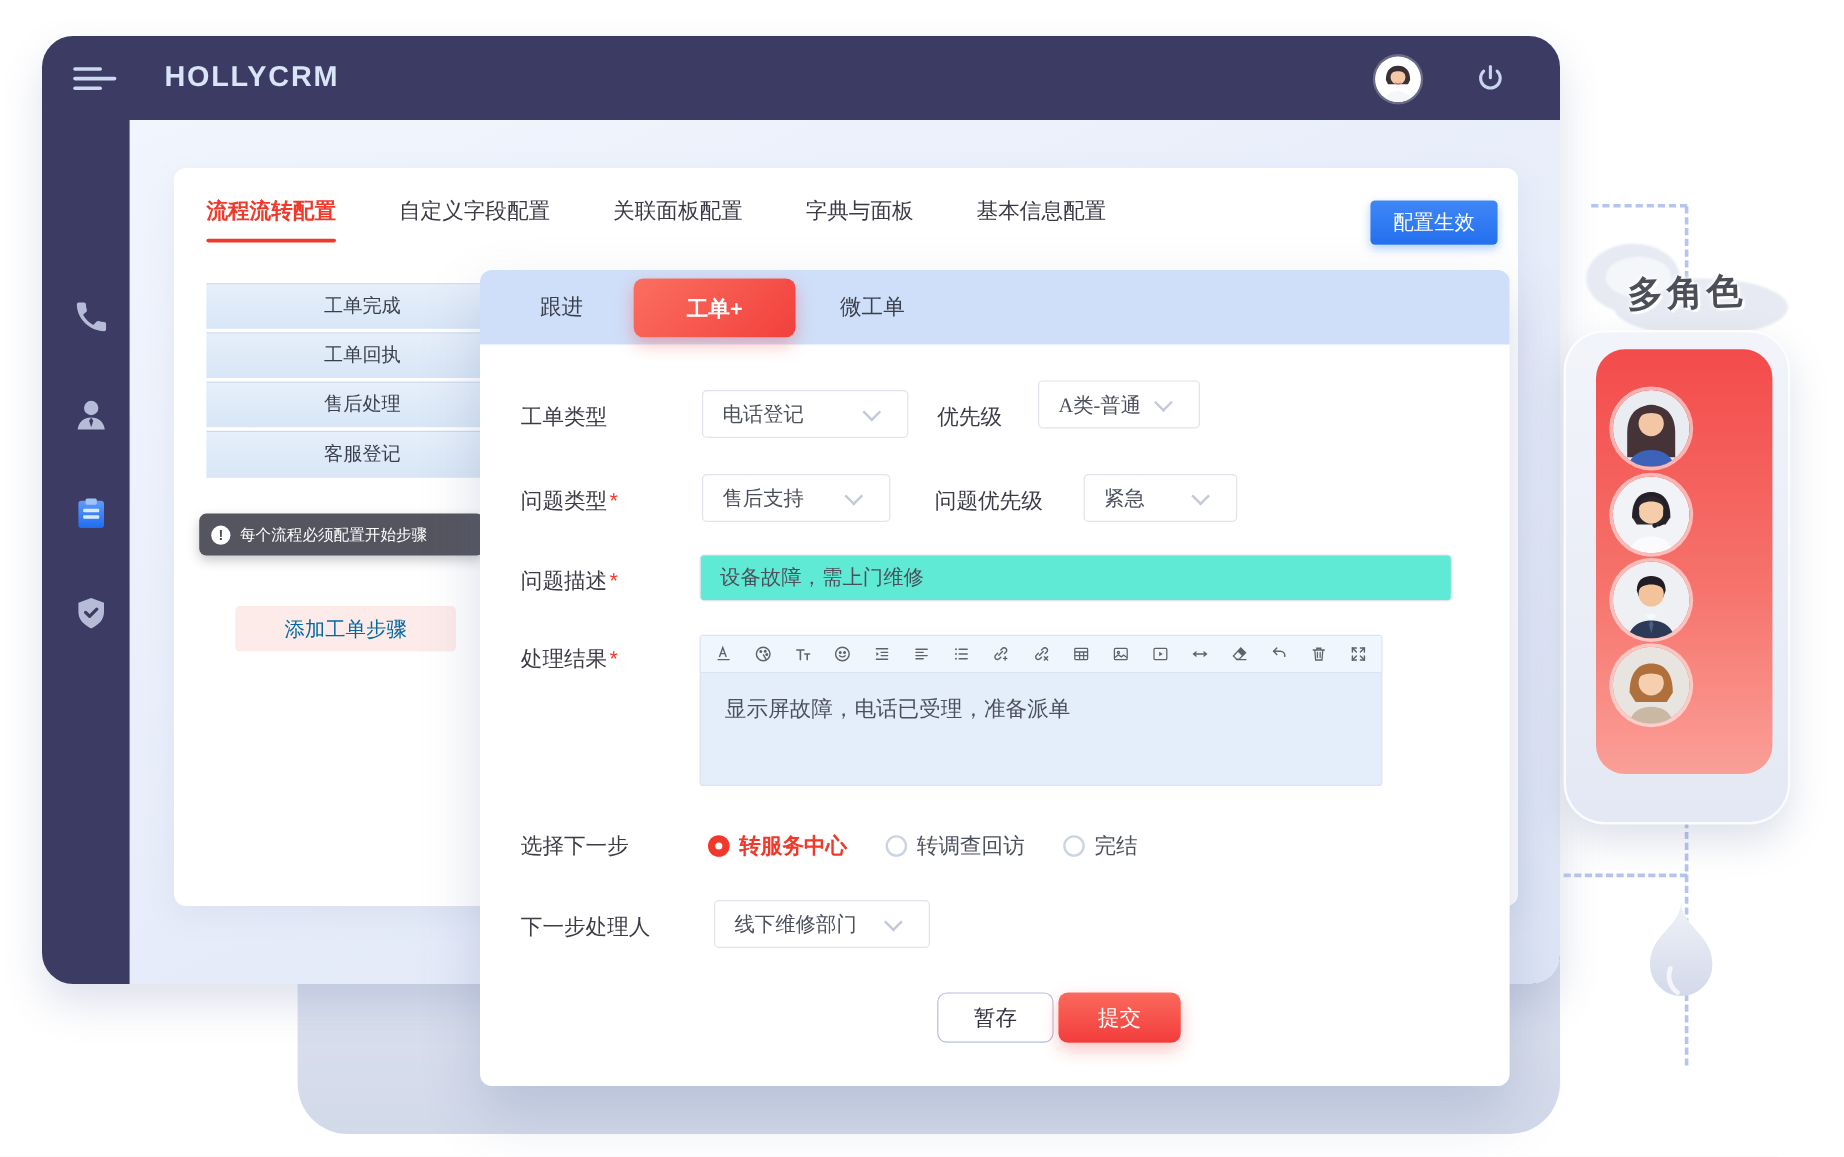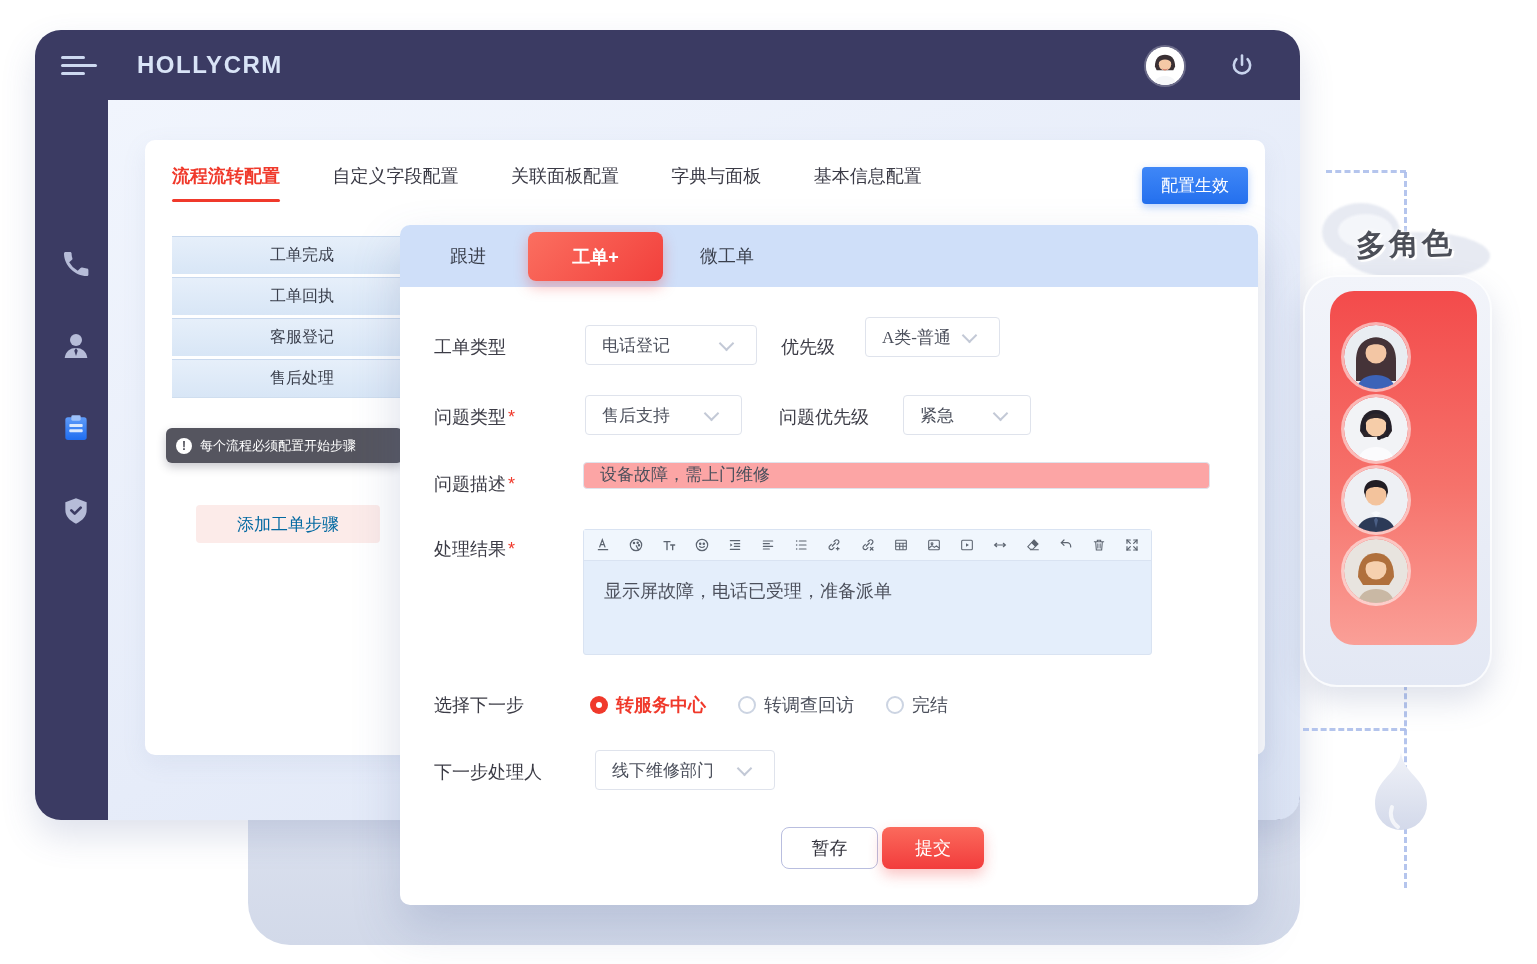--- a/index.html
+++ b/index.html
@@ -63,22 +63,22 @@
   .mtab-active{position:absolute;left:128px;top:7px;width:135px;height:49px;border-radius:8px;
     background:linear-gradient(135deg,#fb6f60 0%,#f2403c 100%);color:#fff;font-weight:bold;font-size:18px;
     display:flex;align-items:center;justify-content:center;cursor:pointer;box-shadow:0 6px 14px rgba(242,64,60,.35);}
 
   .flabel{position:absolute;font-size:18px;color:#3c3c46;white-space:nowrap;}
   .req{color:#f0392b;margin-left:2px;}
   .sel{position:absolute;height:40px;border:1px solid #dfe3ec;border-radius:4px;background:#fff;box-sizing:border-box;
     display:flex;align-items:center;justify-content:space-between;padding:0 24px 0 16px;cursor:pointer;}
   .sel-val{font-size:17px;color:#4c505c;white-space:nowrap;}
   .chev{width:9px;height:9px;border-right:2px solid #c3c9d6;border-bottom:2px solid #c3c9d6;transform:rotate(45deg);margin-top:-4px;flex:none;margin-left:10px;}
-  .tinput{position:absolute;height:27px;border:1px solid #dfe3ec;border-radius:4px;background:#fca5a5;box-sizing:border-box;
-    display:flex;align-items:flex-start;padding:0 16px;}
+  .tinput{position:absolute;height:39px;border:1px solid #dfe3ec;border-radius:4px;background:#5eead4;box-sizing:border-box;
+    display:flex;align-items:center;padding:0 16px;}
   .tinput .sel-val{color:#4c505c;}
 
   .editor{position:absolute;left:183px;top:304px;width:569px;height:126px;border:1px solid #d9e3f2;border-radius:3px;
     box-sizing:border-box;background:#e4eefb;}
   .etoolbar{height:30px;background:#f0f6fd;border-bottom:1px solid #d9e3f2;display:flex;align-items:center;
     padding:0 8px;justify-content:space-between;}
   .etool{width:22px;height:22px;display:flex;align-items:center;justify-content:center;color:#5c6470;cursor:pointer;}
   .etool svg{width:16px;height:16px;}
   .ebody{padding:18px 20px;font-size:18px;color:#4c505c;}
 
@@ -198,24 +198,24 @@
         <button class="apply-btn" data-interactable="true">配置生效</button>
 
         <div class="wf-list" data-interactable="false">
           <div class="wf-row" data-interactable="true">
               <span data-interactable="false">工单完成</span>
             </div>
           <div class="wf-row" data-interactable="true">
               <span data-interactable="false">工单回执</span>
             </div>
           <div class="wf-row" data-interactable="true">
-              <span data-interactable="false">客服登记</span>
+              <span data-interactable="false">售后处理</span>
             </div>
           <div class="wf-row" data-interactable="true">
-              <span data-interactable="false">售后处理</span>
+              <span data-interactable="false">客服登记</span>
             </div>
         </div>
 
         <div class="tip" data-interactable="false">
           <span class="tip-ic" data-interactable="false">!</span>
           <span class="tip-txt" data-interactable="false">每个流程必须配置开始步骤</span>
         </div>
 
         <button class="add-step" data-interactable="true">添加工单步骤</button>
       </div>

